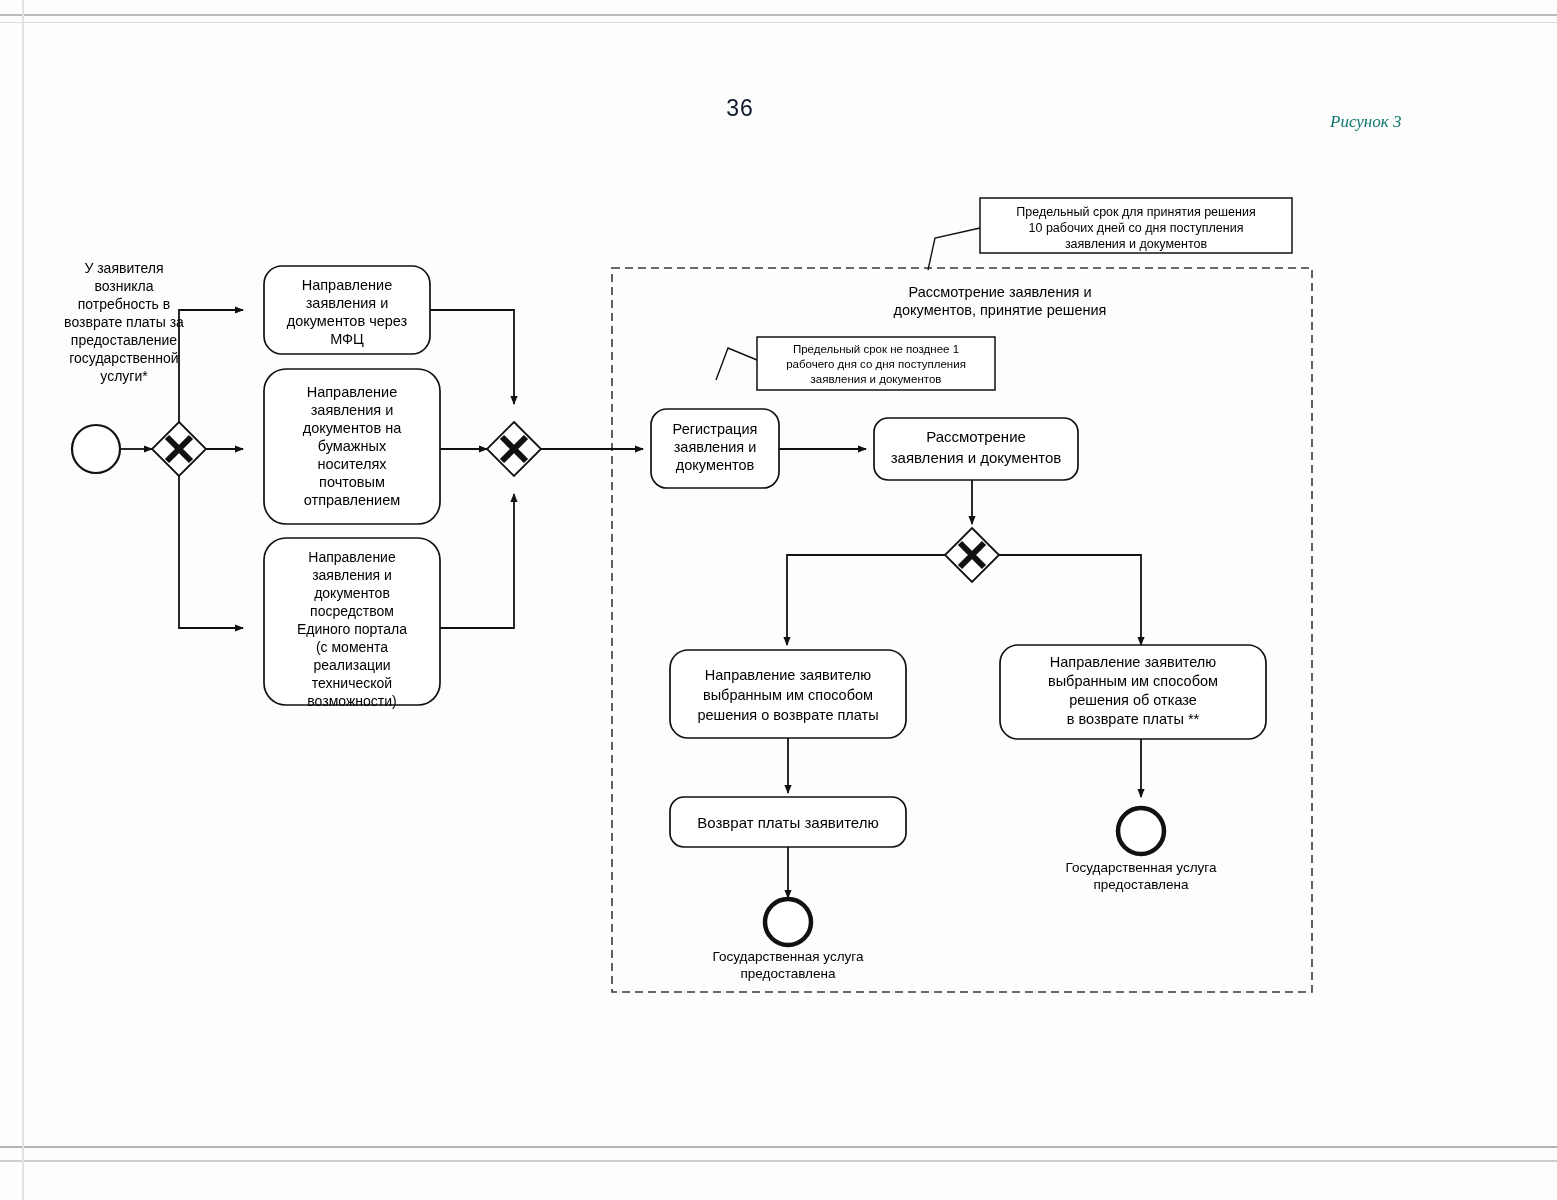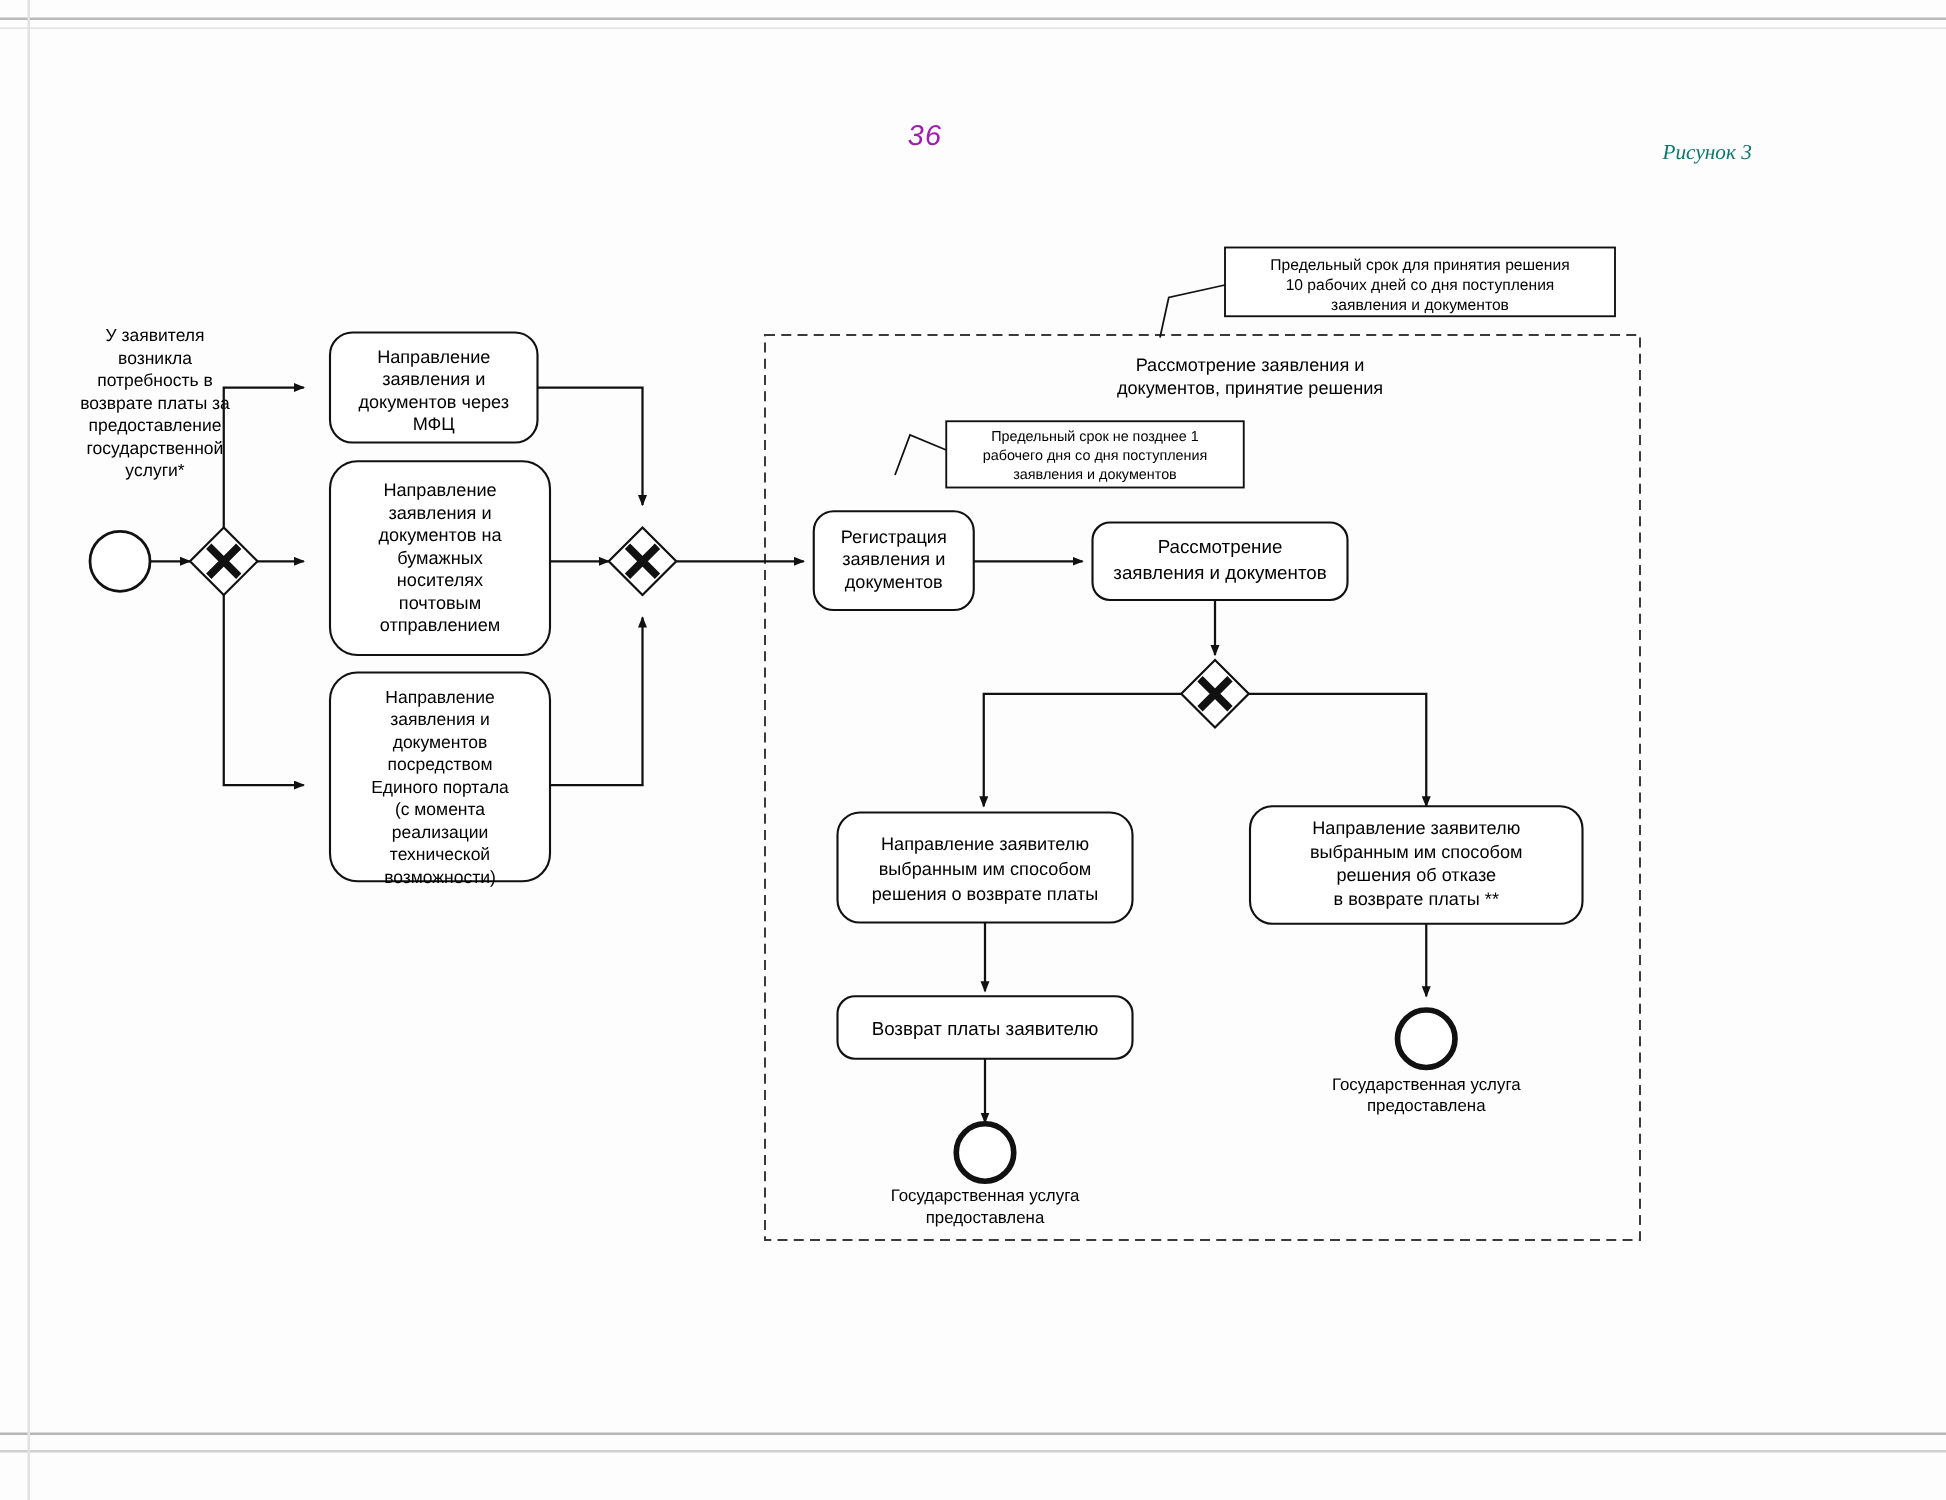--- a/index.html
+++ b/index.html
@@ -32,22 +32,21 @@
   .scan-edge-left  { left: 22px; top: 0; width: 2px; height: 1200px; background: #e2e2e2; }
 
   .page-number {
     position: absolute;
     left: 680px;
     top: 95px;
     width: 120px;
     text-align: center;
     font-size: 23px;
     letter-spacing: 1px;
-    color: #a21caf;
-    font-style: italic;
+    color: #0f172a;
   }
   .figure-caption {
     position: absolute;
     left: 1330px;
     top: 112px;
     font-family: "Liberation Serif", serif;
     font-style: italic;
     font-size: 17px;
     color: #0f766e;
   }

